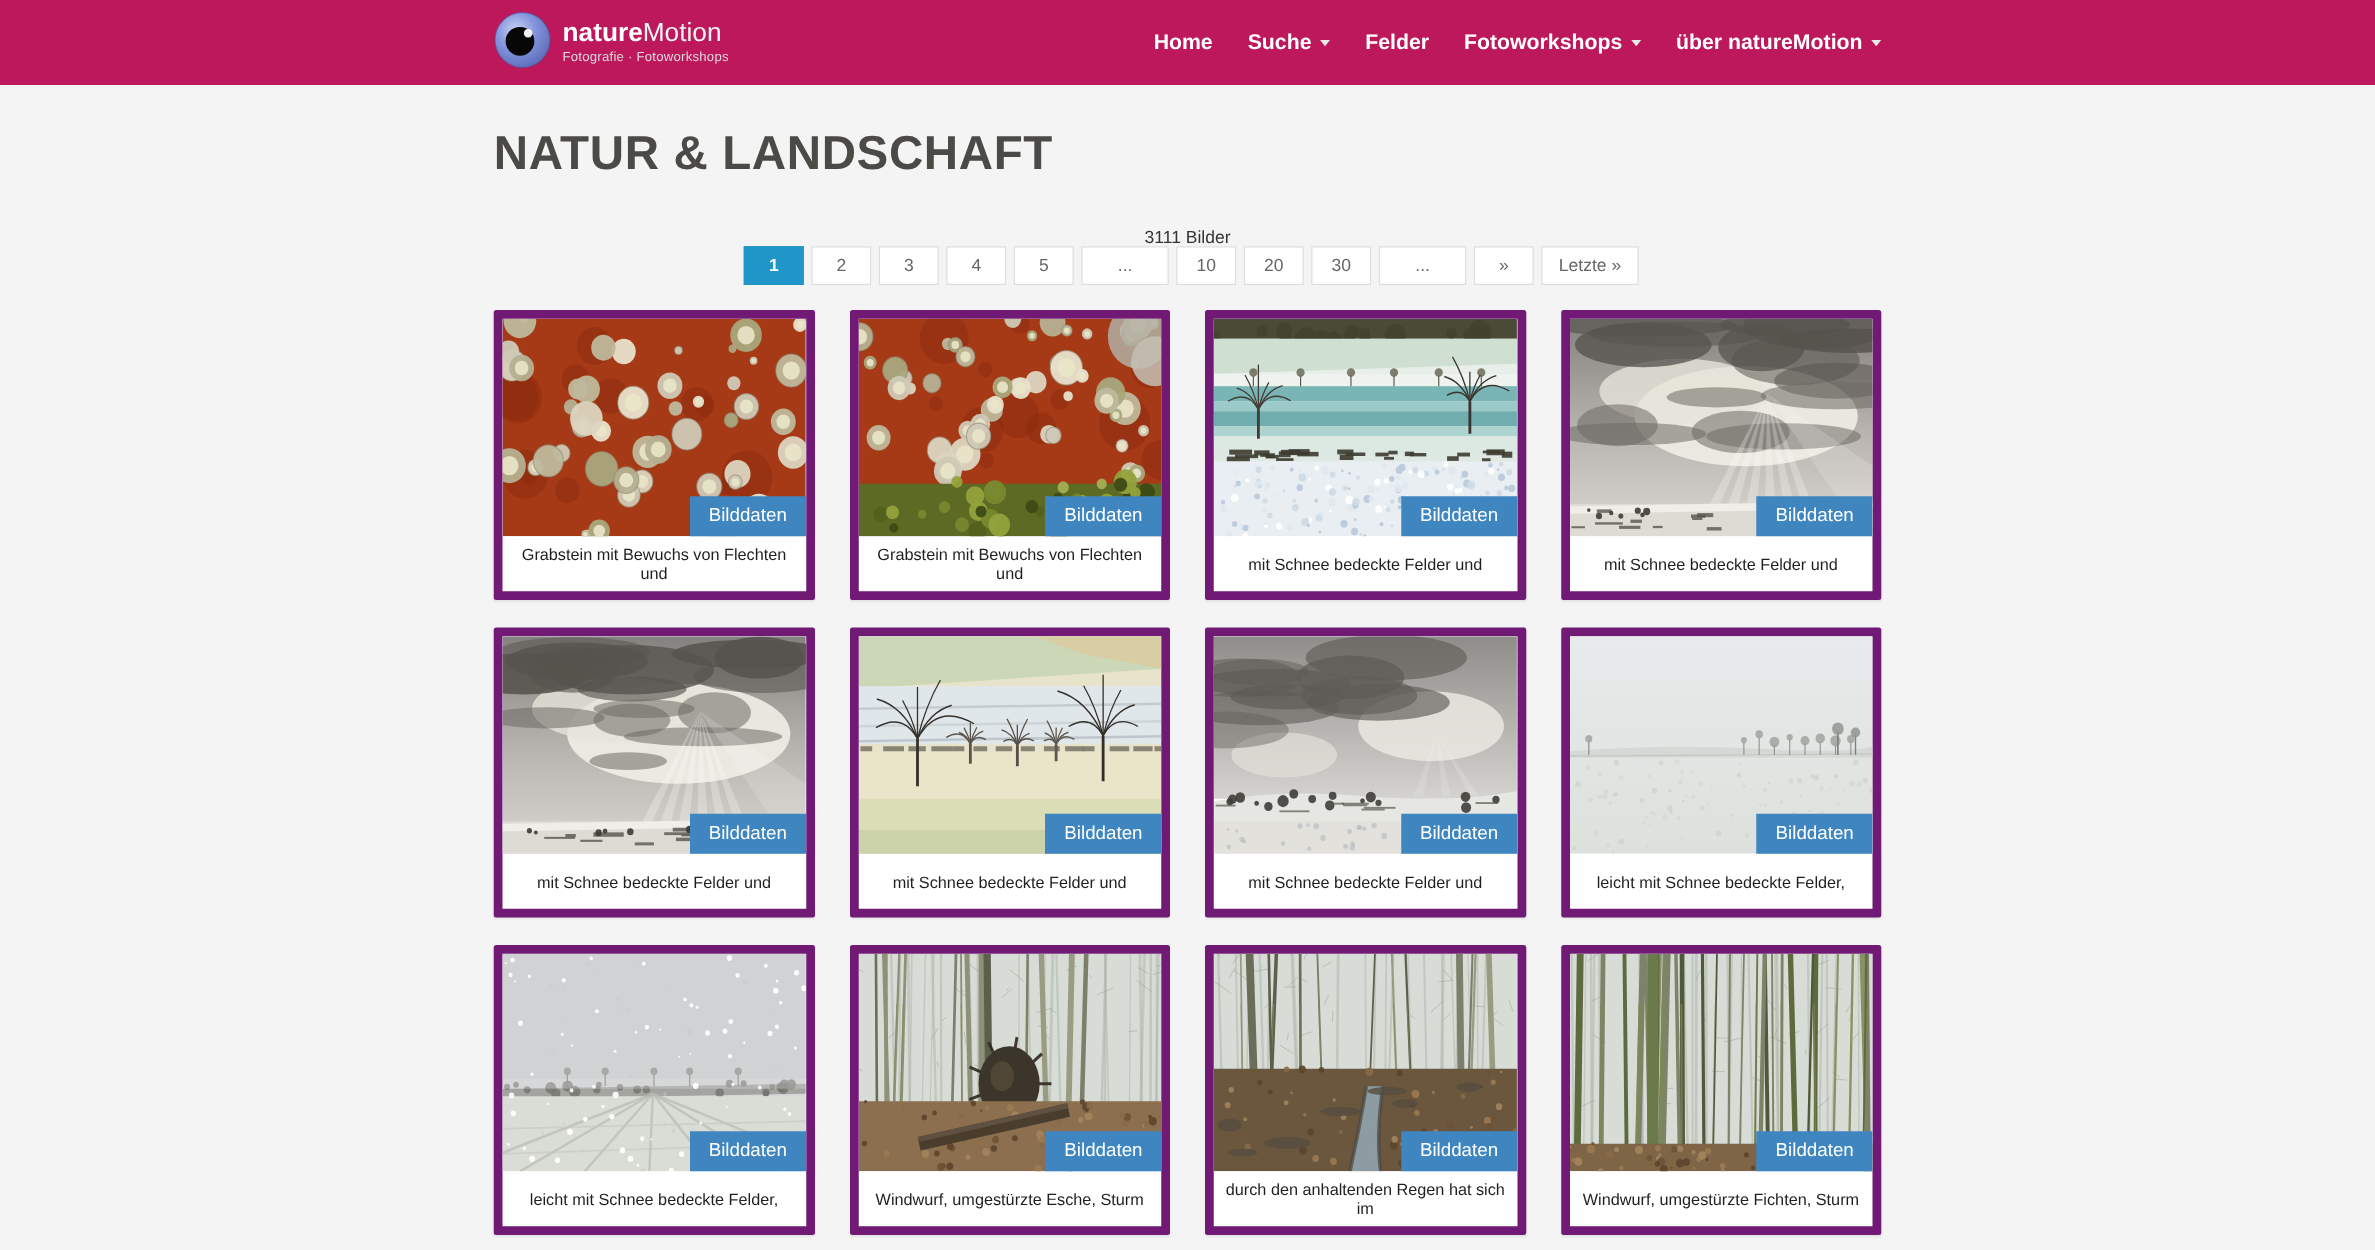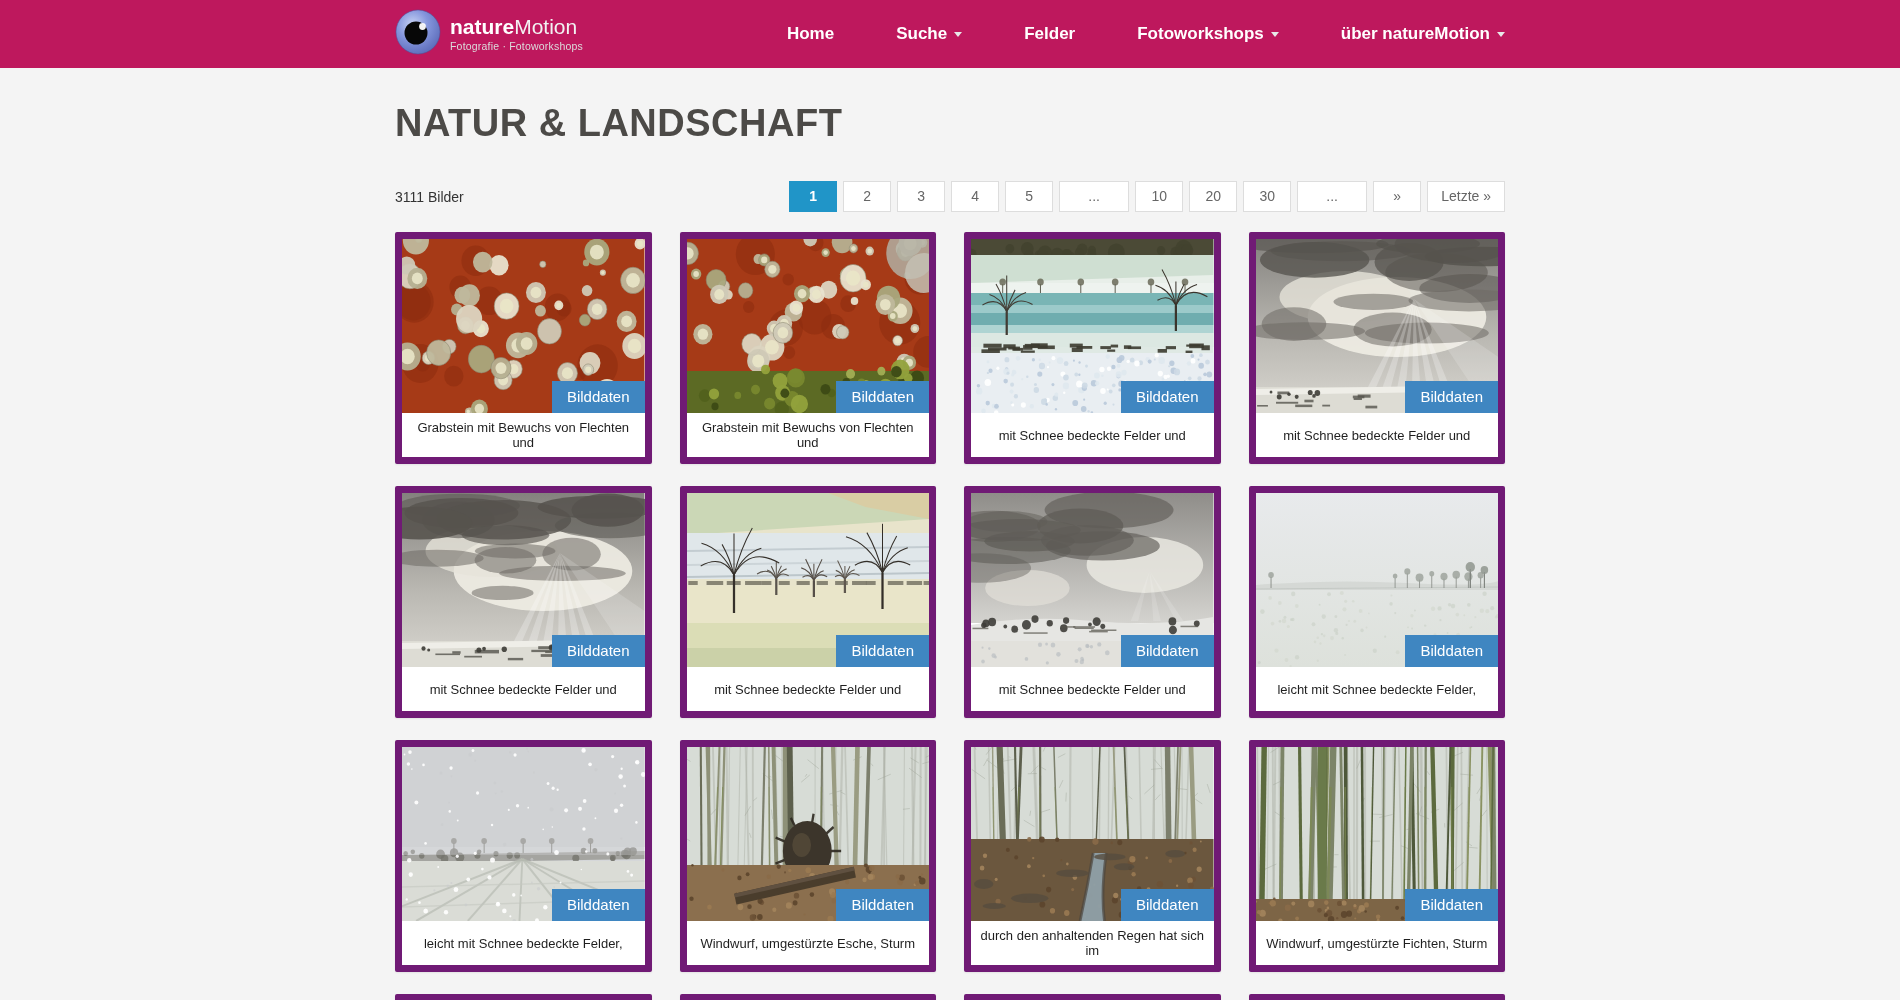--- a/index.html
+++ b/index.html
@@ -11,28 +11,28 @@
   
   .navbar{height:68px;background:#be185d;}
   .nav-inner{width:1140px;margin:0 auto;height:100%;padding:0 15px;box-sizing:border-box;
     display:flex;align-items:center;justify-content:space-between;}
   .brand{display:flex;align-items:center;gap:9px;text-decoration:none;cursor:pointer;}
   .brand-text{display:flex;flex-direction:column;line-height:1.05;}
   .brand-line1{font-size:21px;color:#fff;}
   .brand-line1 b{font-weight:700;}
   .brand-line1 .light{font-weight:400;color:#f2f2f2;}
   .brand-tagline{font-size:10.5px;color:#dcdcdc;margin-top:2px;letter-spacing:.2px;}
-  .nav-items{display:flex;align-items:center;gap:62px;}
+  .nav-items{display:flex;align-items:center;gap:28px;}
   .nav-item{color:#fff;font-weight:700;font-size:17px;text-decoration:none;cursor:pointer;display:flex;align-items:center;white-space:nowrap;}
   .caret{display:inline-block;width:0;height:0;margin-left:7px;
     border-left:4.5px solid transparent;border-right:4.5px solid transparent;border-top:5px solid #e8e8e8;}
   
   .container{width:1140px;margin:0 auto;padding:0 15px;box-sizing:border-box;}
   h1{margin:34px 0 0;font-size:38px;font-weight:700;color:#4c4a47;letter-spacing:.5px;}
-  .listbar{display:flex;justify-content:space-between;align-items:center;margin-top:36px;}
+  .listbar{display:flex;justify-content:space-between;align-items:center;margin-top:36px;flex-direction:column;}
   .count{font-size:14px;color:#333;}
   .pagination{display:flex;}
   .page-btn{display:inline-block;min-width:42px;height:29px;line-height:29px;margin-left:6px;
     background:#fff;border:1px solid #ddd;color:#666;font-size:14px;text-align:center;
     text-decoration:none;cursor:pointer;box-sizing:content-box;padding:0 2px;}
   .page-btn.wide{padding:0 13px;}
   .page-btn.active{background:#2095c8;border-color:#2095c8;color:#fff;font-weight:700;}
   
   .grid{display:grid;grid-template-columns:repeat(4,1fr);gap:22px 28px;margin-top:20px;}
   .card{background:#fff;border:7px solid #701a75;border-radius:2px;box-shadow:0 1px 2px rgba(0,0,0,.07);overflow:hidden;}

